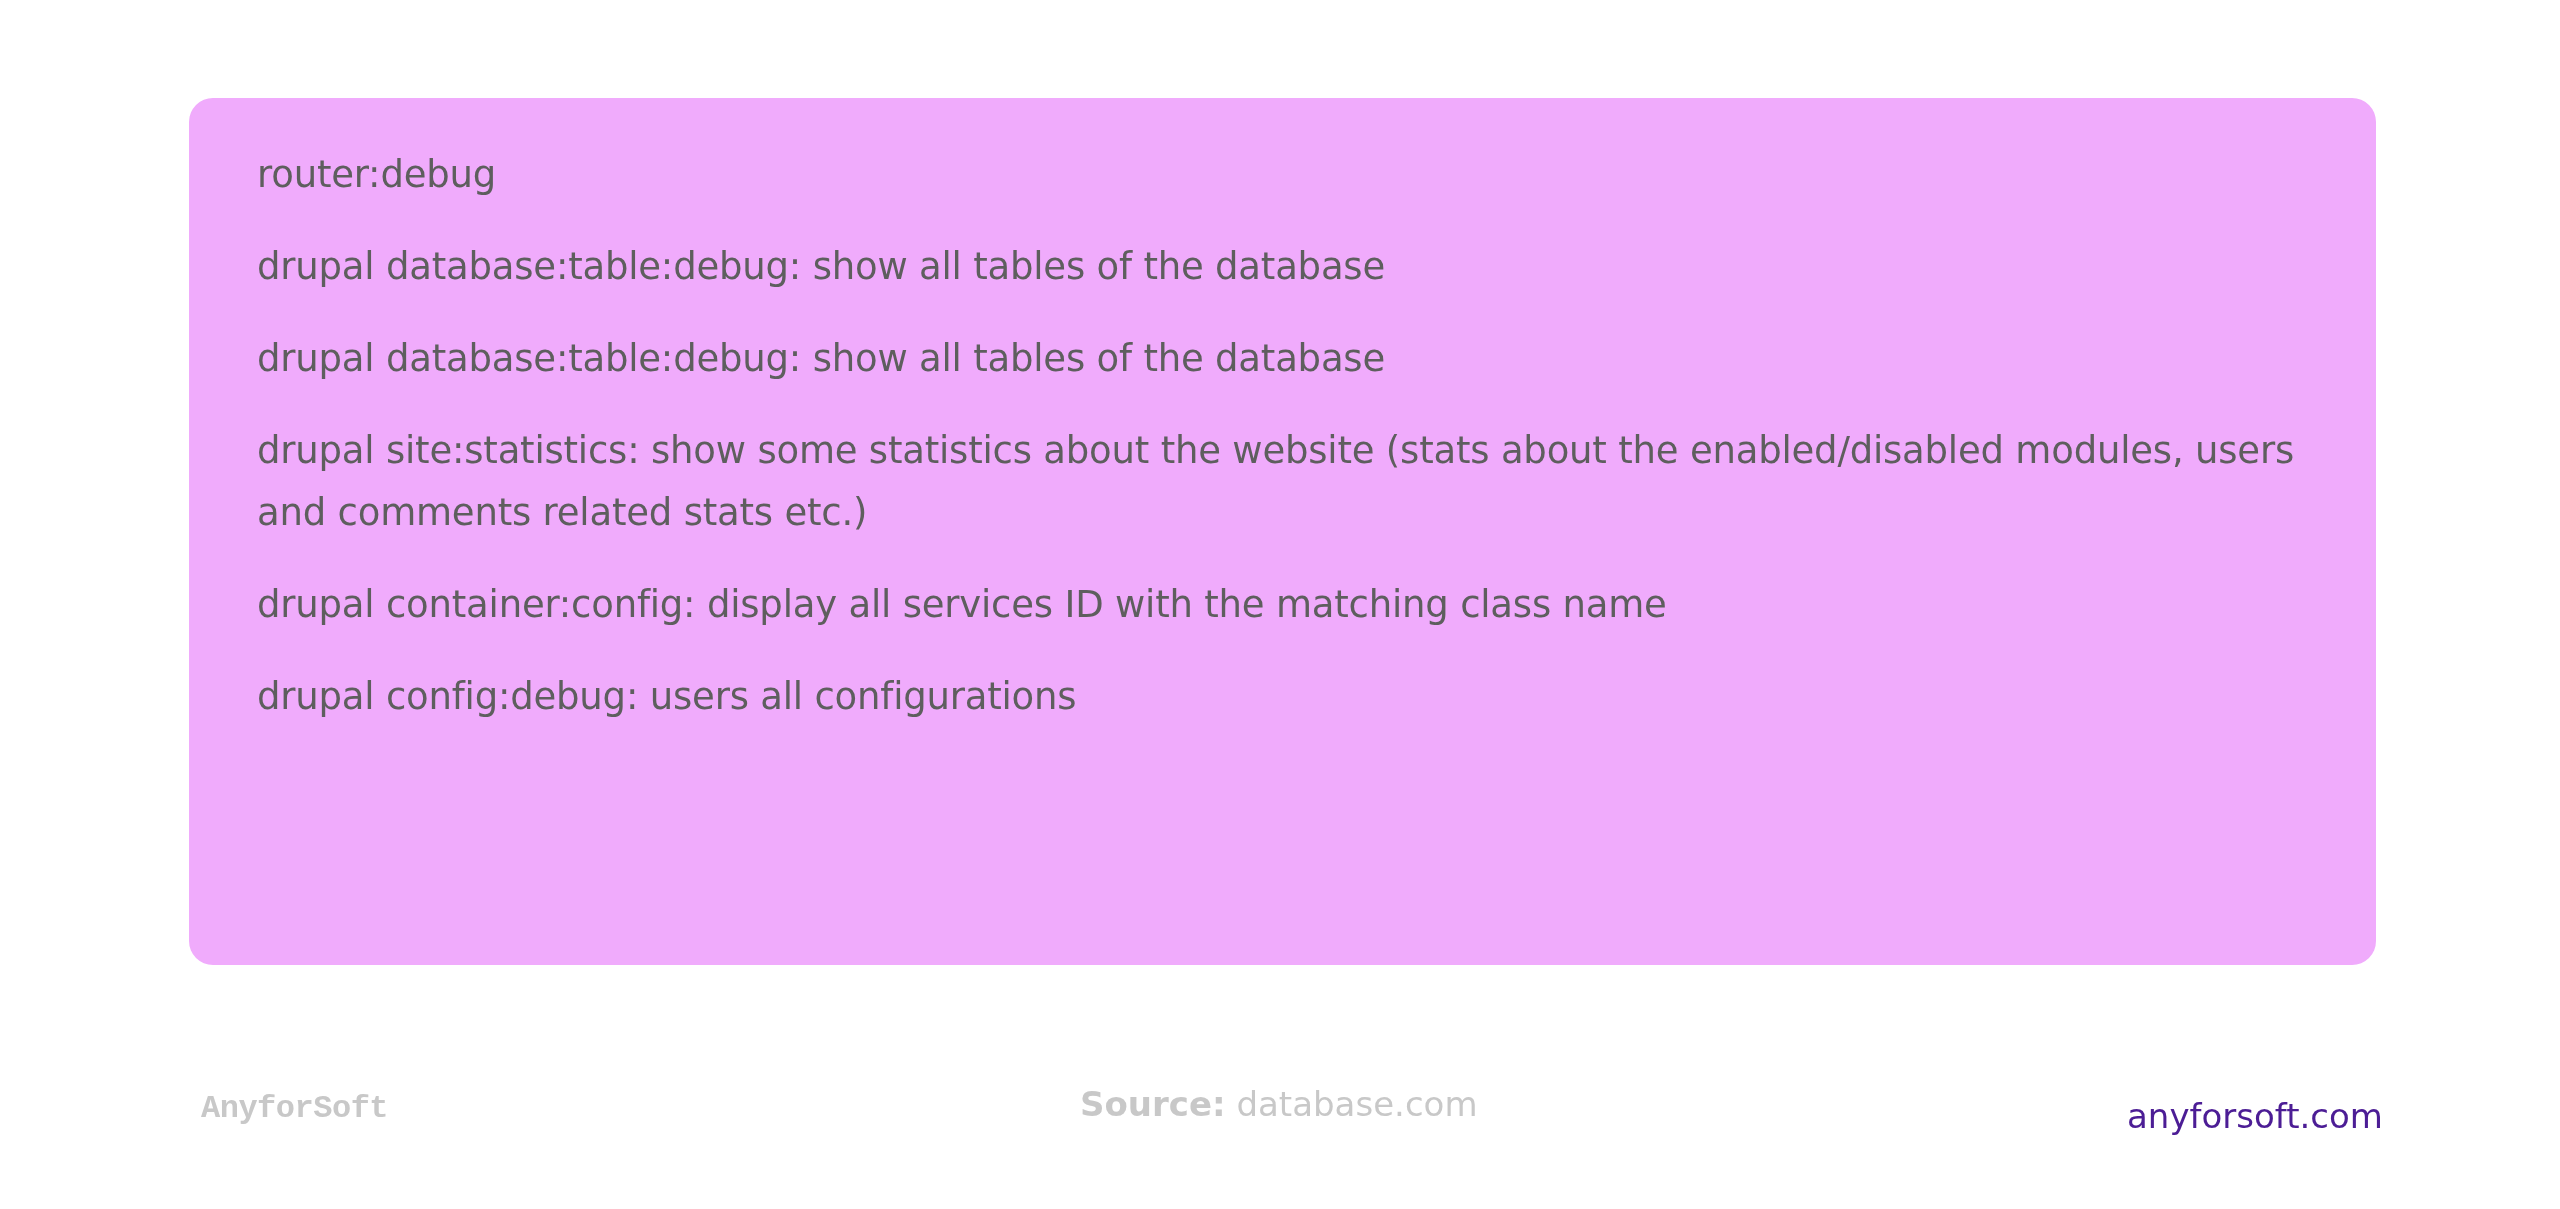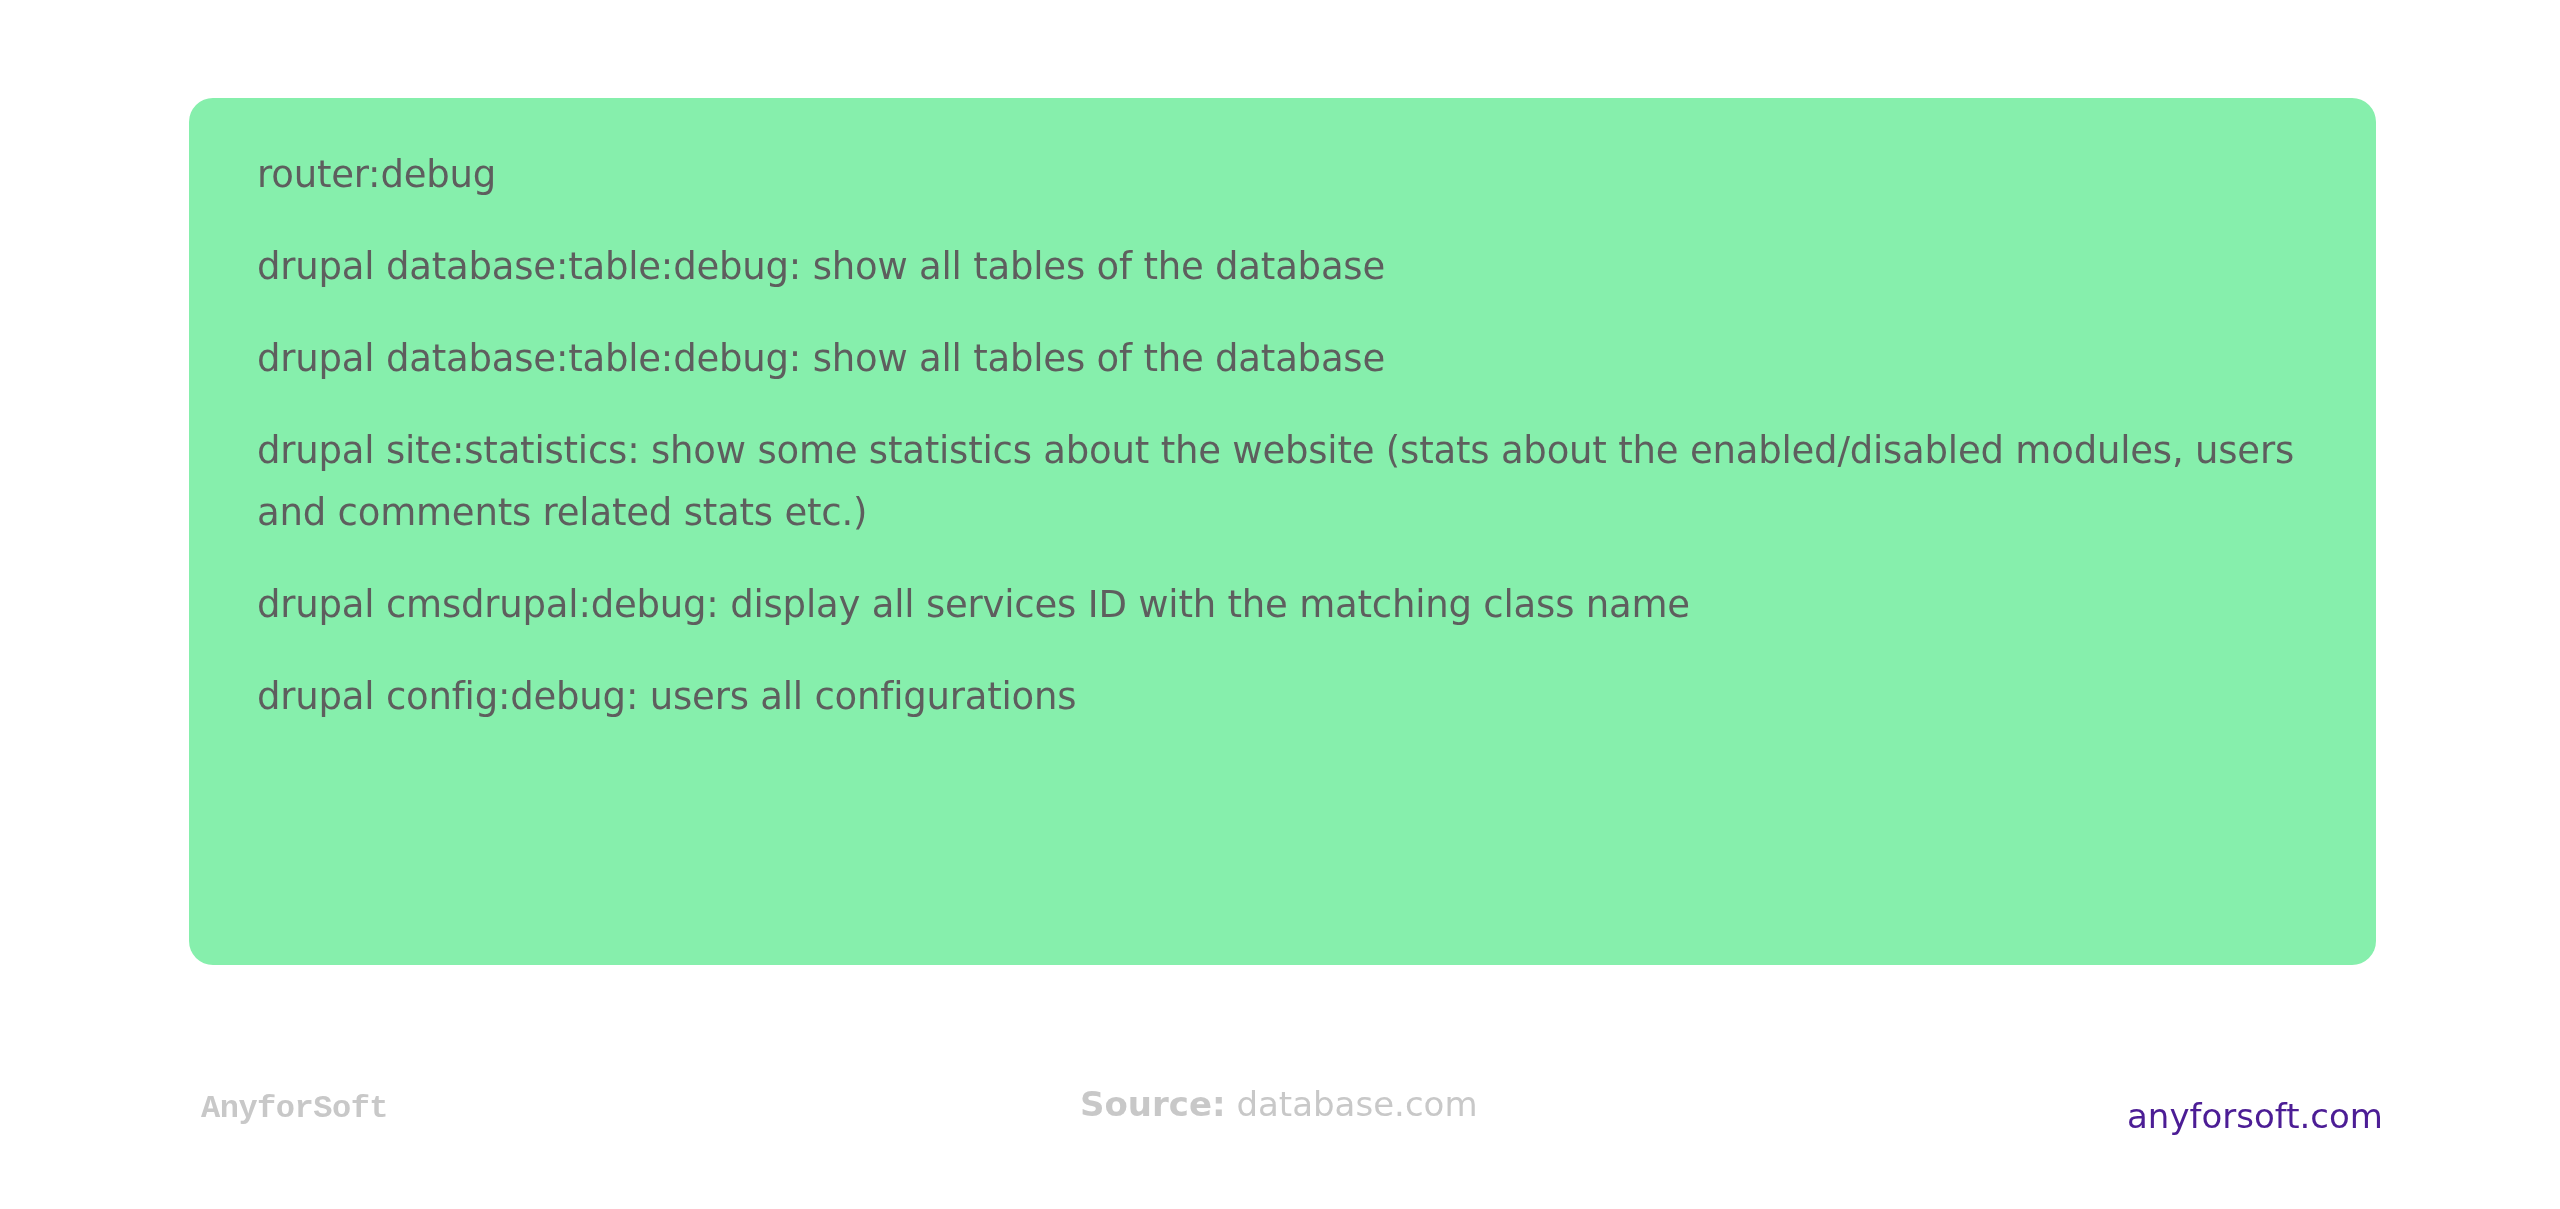--- a/index.html
+++ b/index.html
@@ -1,19 +1,19 @@
 <!DOCTYPE html>
 <html><head>
 <meta charset="utf-8">
 <style>
   html, body { margin:0; padding:0; background:#ffffff; }
   body { width:2560px; height:1209px; position:relative; overflow:hidden; font-family:"DejaVu Sans", "Liberation Sans", sans-serif; }
   .card {
     position:absolute; left:189px; top:98px; width:2187px; height:867px;
-    background:#86efac; border-radius:24px; box-sizing:border-box;
+    background:#f0abfc; border-radius:24px; box-sizing:border-box;
     padding:46px 60px 0 68px;
   }
   .item {
     color:#5e5e5e; font-size:37px; line-height:62px; margin:0 0 30px 0;
     letter-spacing:-0.2px; font-weight:400;
   }
   .footer-left {
     position:absolute; left:201px; top:1090px; font-size:32px; color:#c8c8c8;
     font-family:Liberation Mono, monospace; font-weight:700; letter-spacing:-0.5px;
   }
@@ -26,21 +26,21 @@
   }
 </style>
 </head>
 <body>
 
 <div class="card">
   <div class="item">router:debug</div>
   <div class="item">drupal database:table:debug: show all tables of the database</div>
   <div class="item">drupal database:table:debug: show all tables of the database</div>
   <div class="item">drupal site:statistics: show some statistics about the website (stats about the enabled/disabled modules, users and comments related stats etc.)</div>
-  <div class="item">drupal cmsdrupal:debug: display all services ID with the matching class name</div>
+  <div class="item">drupal container:config: display all services ID with the matching class name</div>
   <div class="item">drupal config:debug: users all configurations</div>
 </div>
 
 <div class="footer-left">AnyforSoft</div>
 
 <div class="footer-center">
   <span class="bold">Source:</span>
   <span>database.com</span>
 </div>
 

